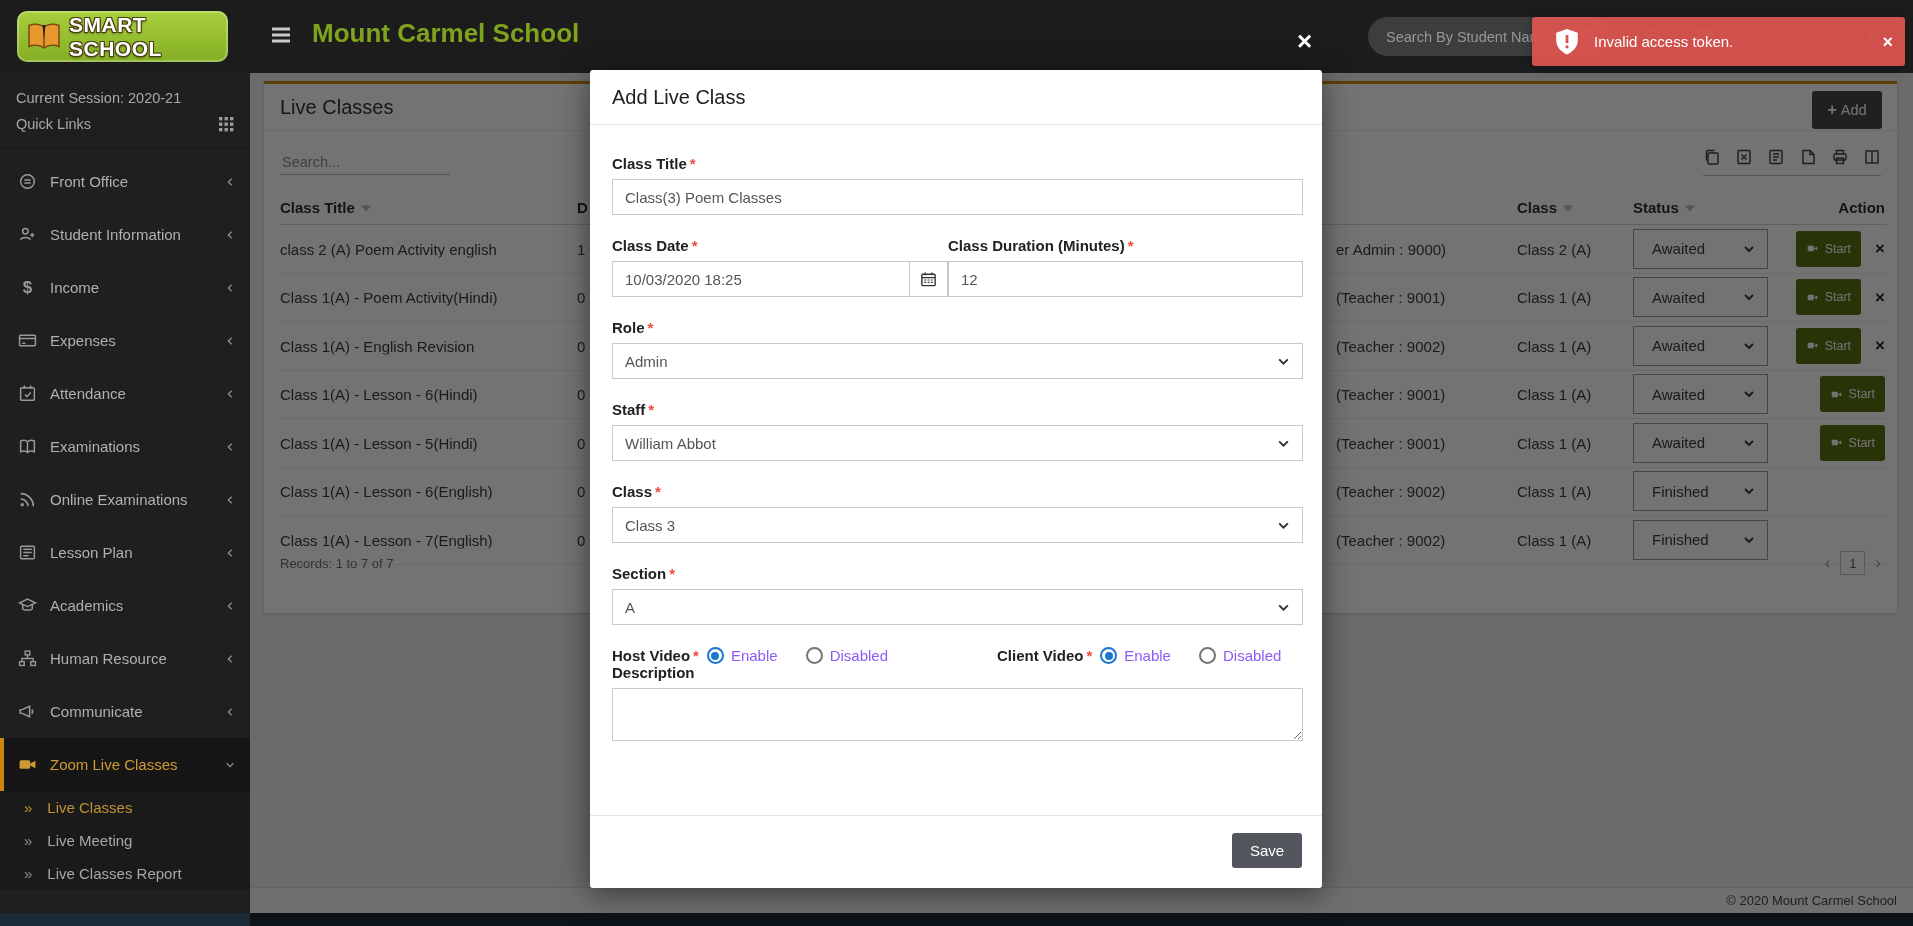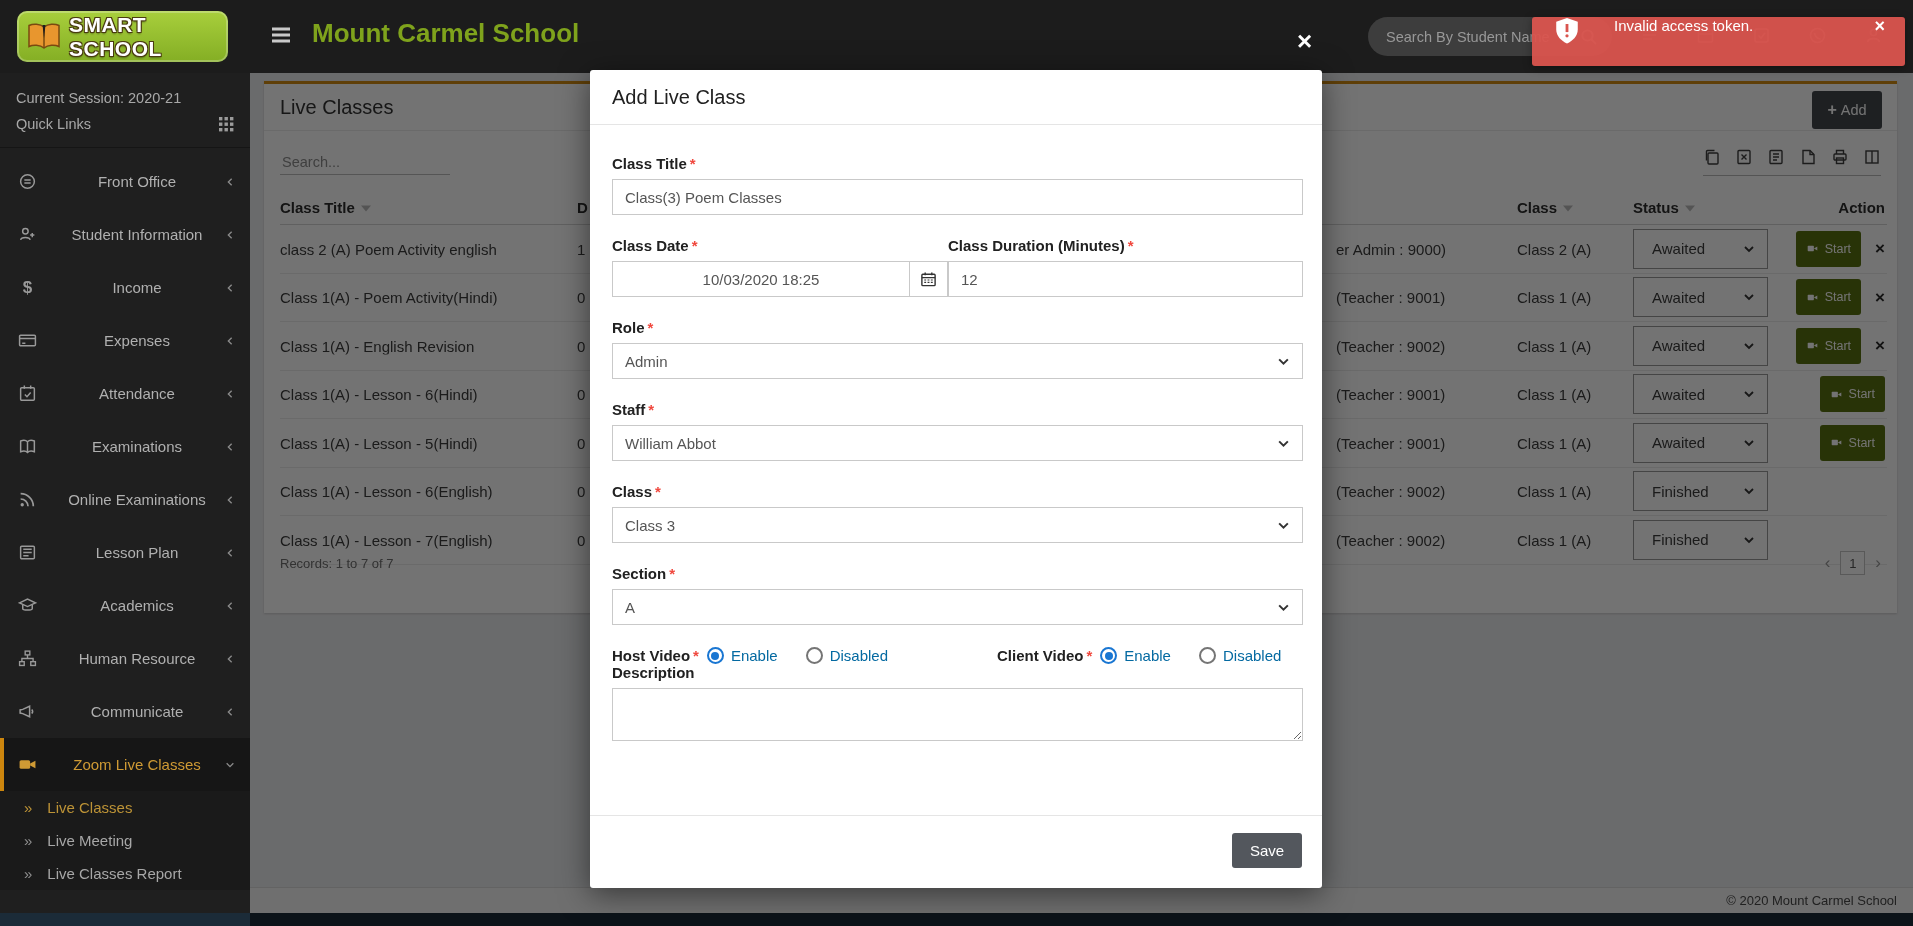--- a/index.html
+++ b/index.html
@@ -24,21 +24,21 @@
 
   
   .sidebar { position:absolute; left:0; top:73px; width:250px; height:853px; background:#1f1f1f; z-index:30; }
   .session-block { padding:12px 16px 10px 16px; border-bottom:1px solid #151515; position:relative; }
   .session-line { color:#a8a8a8; font-size:14.5px; line-height:26px; }
   .quick-links-row { display:flex; align-items:center; justify-content:space-between; }
   .grid-icon { color:#9b9b9b; cursor:pointer; }
   .menu { padding-top:7px; }
   .menu-item { height:53px; display:flex; align-items:center; padding:0 14px 0 18px; cursor:pointer; color:#b0b0b0; }
   .menu-item .mi-icon { width:19px; height:19px; color:#999; flex:0 0 19px; display:flex; align-items:center; justify-content:center; }
-  .menu-item .mi-label { font-size:15px; margin-left:13px; flex:1;text-align:center; }
+  .menu-item .mi-label { font-size:15px; margin-left:13px; flex:1; }
   .menu-item .mi-caret { color:#8a8a8a; width:12px; height:12px; }
   .menu-item.active { background:#161616; border-left:4px solid #cc860e; padding-left:14px; color:#cf9a34; }
   .menu-item.active .mi-icon { color:#cf9a34; }
   .submenu .sub-item { height:33px; display:flex; align-items:center; padding-left:24px; font-size:15px;
     color:#a7a7a7; cursor:pointer; background:#1a1a1a; }
   .submenu .sub-arrow { color:#8f8f8f; font-size:15px; margin-right:15px; }
   .submenu .sub-item.active { color:#bd9336; }
   .submenu .sub-item.active .sub-arrow { color:#bd9336; }
 
   
@@ -99,47 +99,47 @@
   .modal-body { padding:30px 19px 0 22px; }
   .fgroup { margin-bottom:22px; }
   .flabel { display:block; font-size:15px; font-weight:bold; color:#212121; margin-bottom:7px; }
   .req { color:#f0483e; margin-left:3px; }
   .tinput { width:100%; height:36px; border:1px solid #c9c9c9; padding:0 12px; font-size:15px; color:#555;
     outline:none; font-family:"Liberation Sans",sans-serif; }
   .date-row { display:flex; margin-bottom:22px; }
   .date-col { width:336px; }
   .dur-col { flex:1; }
   .input-group { display:flex; }
-  .input-group .tinput { flex:1;text-align:center; }
+  .input-group .tinput { flex:1; }
   .ig-addon { width:38px; height:36px; border:1px solid #c9c9c9; border-left:none; display:flex;
     align-items:center; justify-content:center; color:#333; cursor:pointer; background:#fff; }
   .pselect { width:100%; height:36px; border:1px solid #c9c9c9; display:flex; align-items:center;
     padding:0 12px; font-size:15px; color:#555; cursor:pointer; background:#fff; }
   .pselect .sval { flex:1; }
   .sel-chev { color:#333; }
   .radio-row { display:flex; align-items:center; }
   .radio-grp { display:flex; align-items:center; }
   .radio-grp.host { width:385px; }
   .rlabel { font-size:15px; font-weight:bold; color:#212121; }
   .radio { width:17px; height:17px; border-radius:50%; border:2px solid #757575; margin-left:8px; display:inline-block;
     position:relative; cursor:pointer; flex:0 0 17px; }
   .radio.checked { border-color:#1976d2; }
   .radio.checked::after { content:""; position:absolute; left:2.5px; top:2.5px; width:8px; height:8px;
     border-radius:50%; background:#1976d2; }
-  .ropt { font-size:15px; color:#0369a1; margin-left:7px; margin-right:20px; cursor:pointer; }
+  .ropt { font-size:15px; color:#8b5cf6; margin-left:7px; margin-right:20px; cursor:pointer; }
   .desc-area { width:100%; height:53px; border:1px solid #c9c9c9; resize:vertical; outline:none; padding:6px 10px;
     font-size:15px; color:#555; font-family:"Liberation Sans",sans-serif; }
   .modal-footer { position:absolute; left:0; right:0; bottom:0; height:73px; border-top:1px solid #e5e5e5; }
   .save-btn { position:absolute; right:20px; top:17px; width:70px; height:35px; background:#53575d; color:#fff;
     border:none; border-radius:3px; font-size:15px; cursor:pointer; }
 
   
   .toast { position:absolute; left:1532px; top:17px; width:373px; height:49px; background:rgba(218,84,78,.95);
-    border-radius:3px; z-index:80; display:flex; padding:0 20px 0 22px;
-    box-shadow:0 2px 8px rgba(0,0,0,.35);gap:20px; }
+    border-radius:3px; z-index:80; display:flex; align-items:center; padding:0 12px 0 22px;
+    box-shadow:0 2px 8px rgba(0,0,0,.35); }
   .toast-msg { flex:1; color:#fff; font-size:15px; margin-left:14px; }
   .toast-close { color:#fff; font-size:18px; font-weight:bold; cursor:pointer; line-height:1; }
 
   svg { display:block; }
 </style>
 </head>
 <body>
 
 <div class="screen">
 

